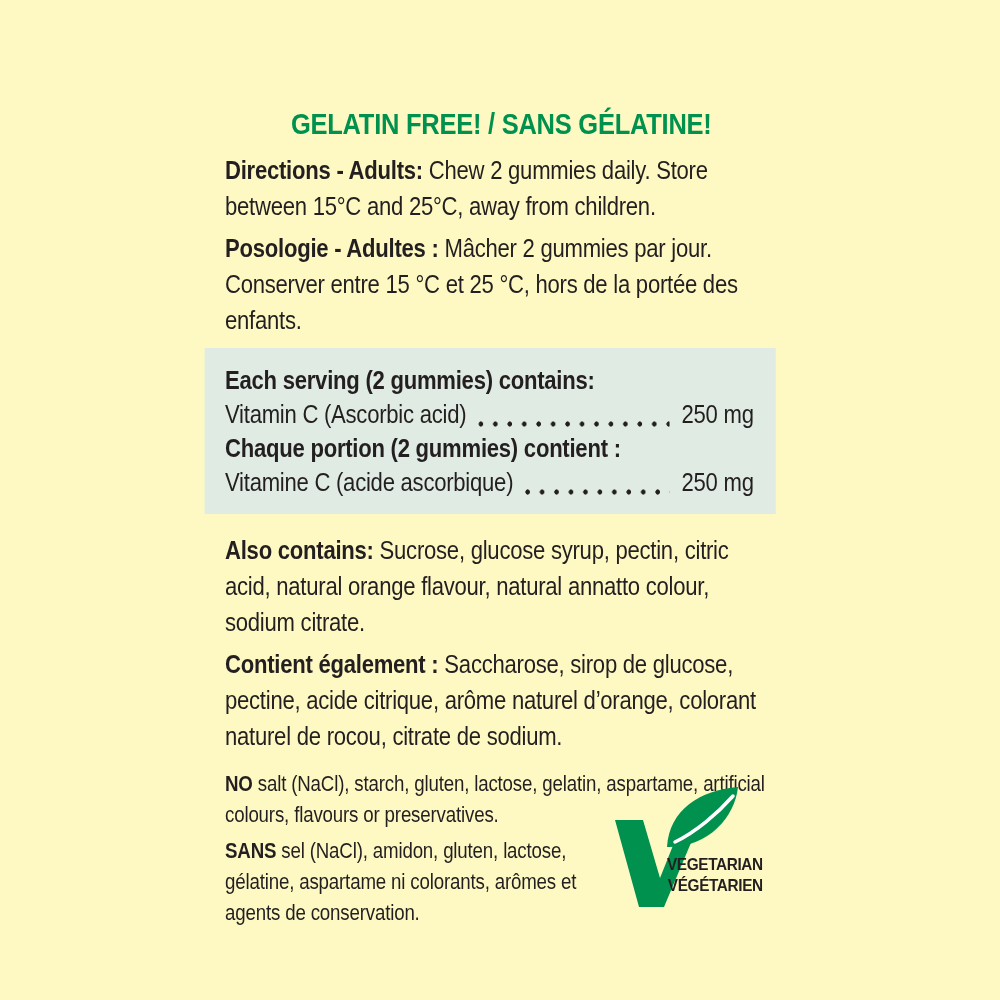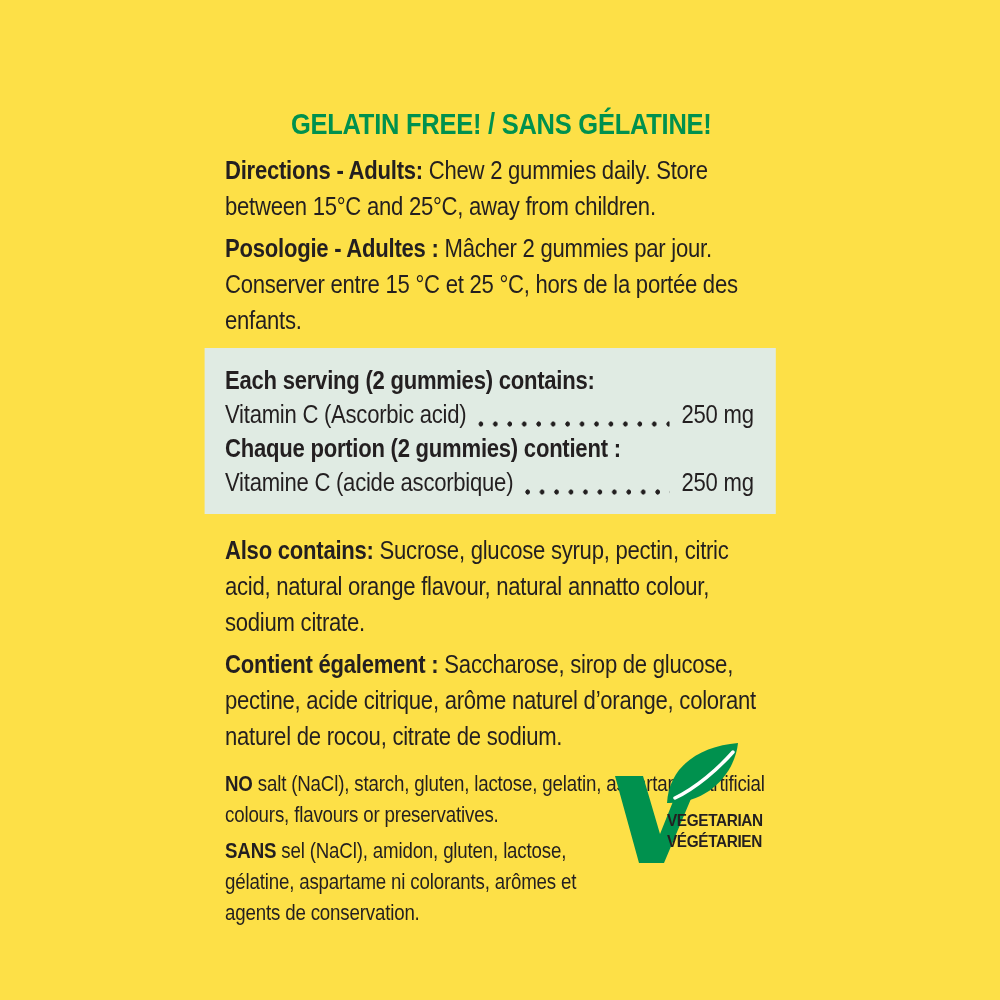--- a/index.html
+++ b/index.html
@@ -7,21 +7,21 @@
     --mint:#E0EBE3;
     --ink:#231F20;
   }
   html,body{margin:0;padding:0;}
   body{
     width:1000px;height:1000px;background:#ffffff;
     font-family:"Liberation Sans", sans-serif;
     color:var(--ink);
     -webkit-font-smoothing:antialiased;
   }
-  .label-page{position:relative;width:1000px;height:1000px;background:#fde047;overflow:hidden;}
+  .label-page{position:relative;width:1000px;height:1000px;background:#fef9c3;overflow:hidden;}
   
   .text-col{
     position:absolute;left:225px;top:0;width:650px;
     transform:scaleX(0.85);transform-origin:0 0;
   }
   .headline{
     margin:106px 0 0 0;
     text-align:center;
     font-weight:bold;font-size:30px;line-height:36px;
     color:var(--green);
@@ -60,21 +60,21 @@
   .sb-row .amount{white-space:nowrap;}
   .para.also{margin-top:18px;}
   .para.also-fr{margin-top:6px;}
   .small-para{
     margin:14px 0 0 0;
     font-size:22px;line-height:31px;letter-spacing:-0.2px;
   }
   .small-para .lead{font-weight:bold;}
   .small-para.sans{margin-top:5px;width:470px;}
   .veg-logo{
-    position:absolute;left:612px;top:740px;width:168px;height:134px;
+    position:absolute;left:612px;top:784px;width:168px;height:134px;text-align:right;
   }
   .veg-logo svg{position:absolute;left:0;top:0;}
   .veg-text{
     position:absolute;left:55px;top:70px;
     font-weight:bold;font-size:16.5px;line-height:21px;
     letter-spacing:-0.4px;color:var(--ink);
     transform:scaleX(0.93);transform-origin:0 0;
     white-space:nowrap;
   }
 </style>

